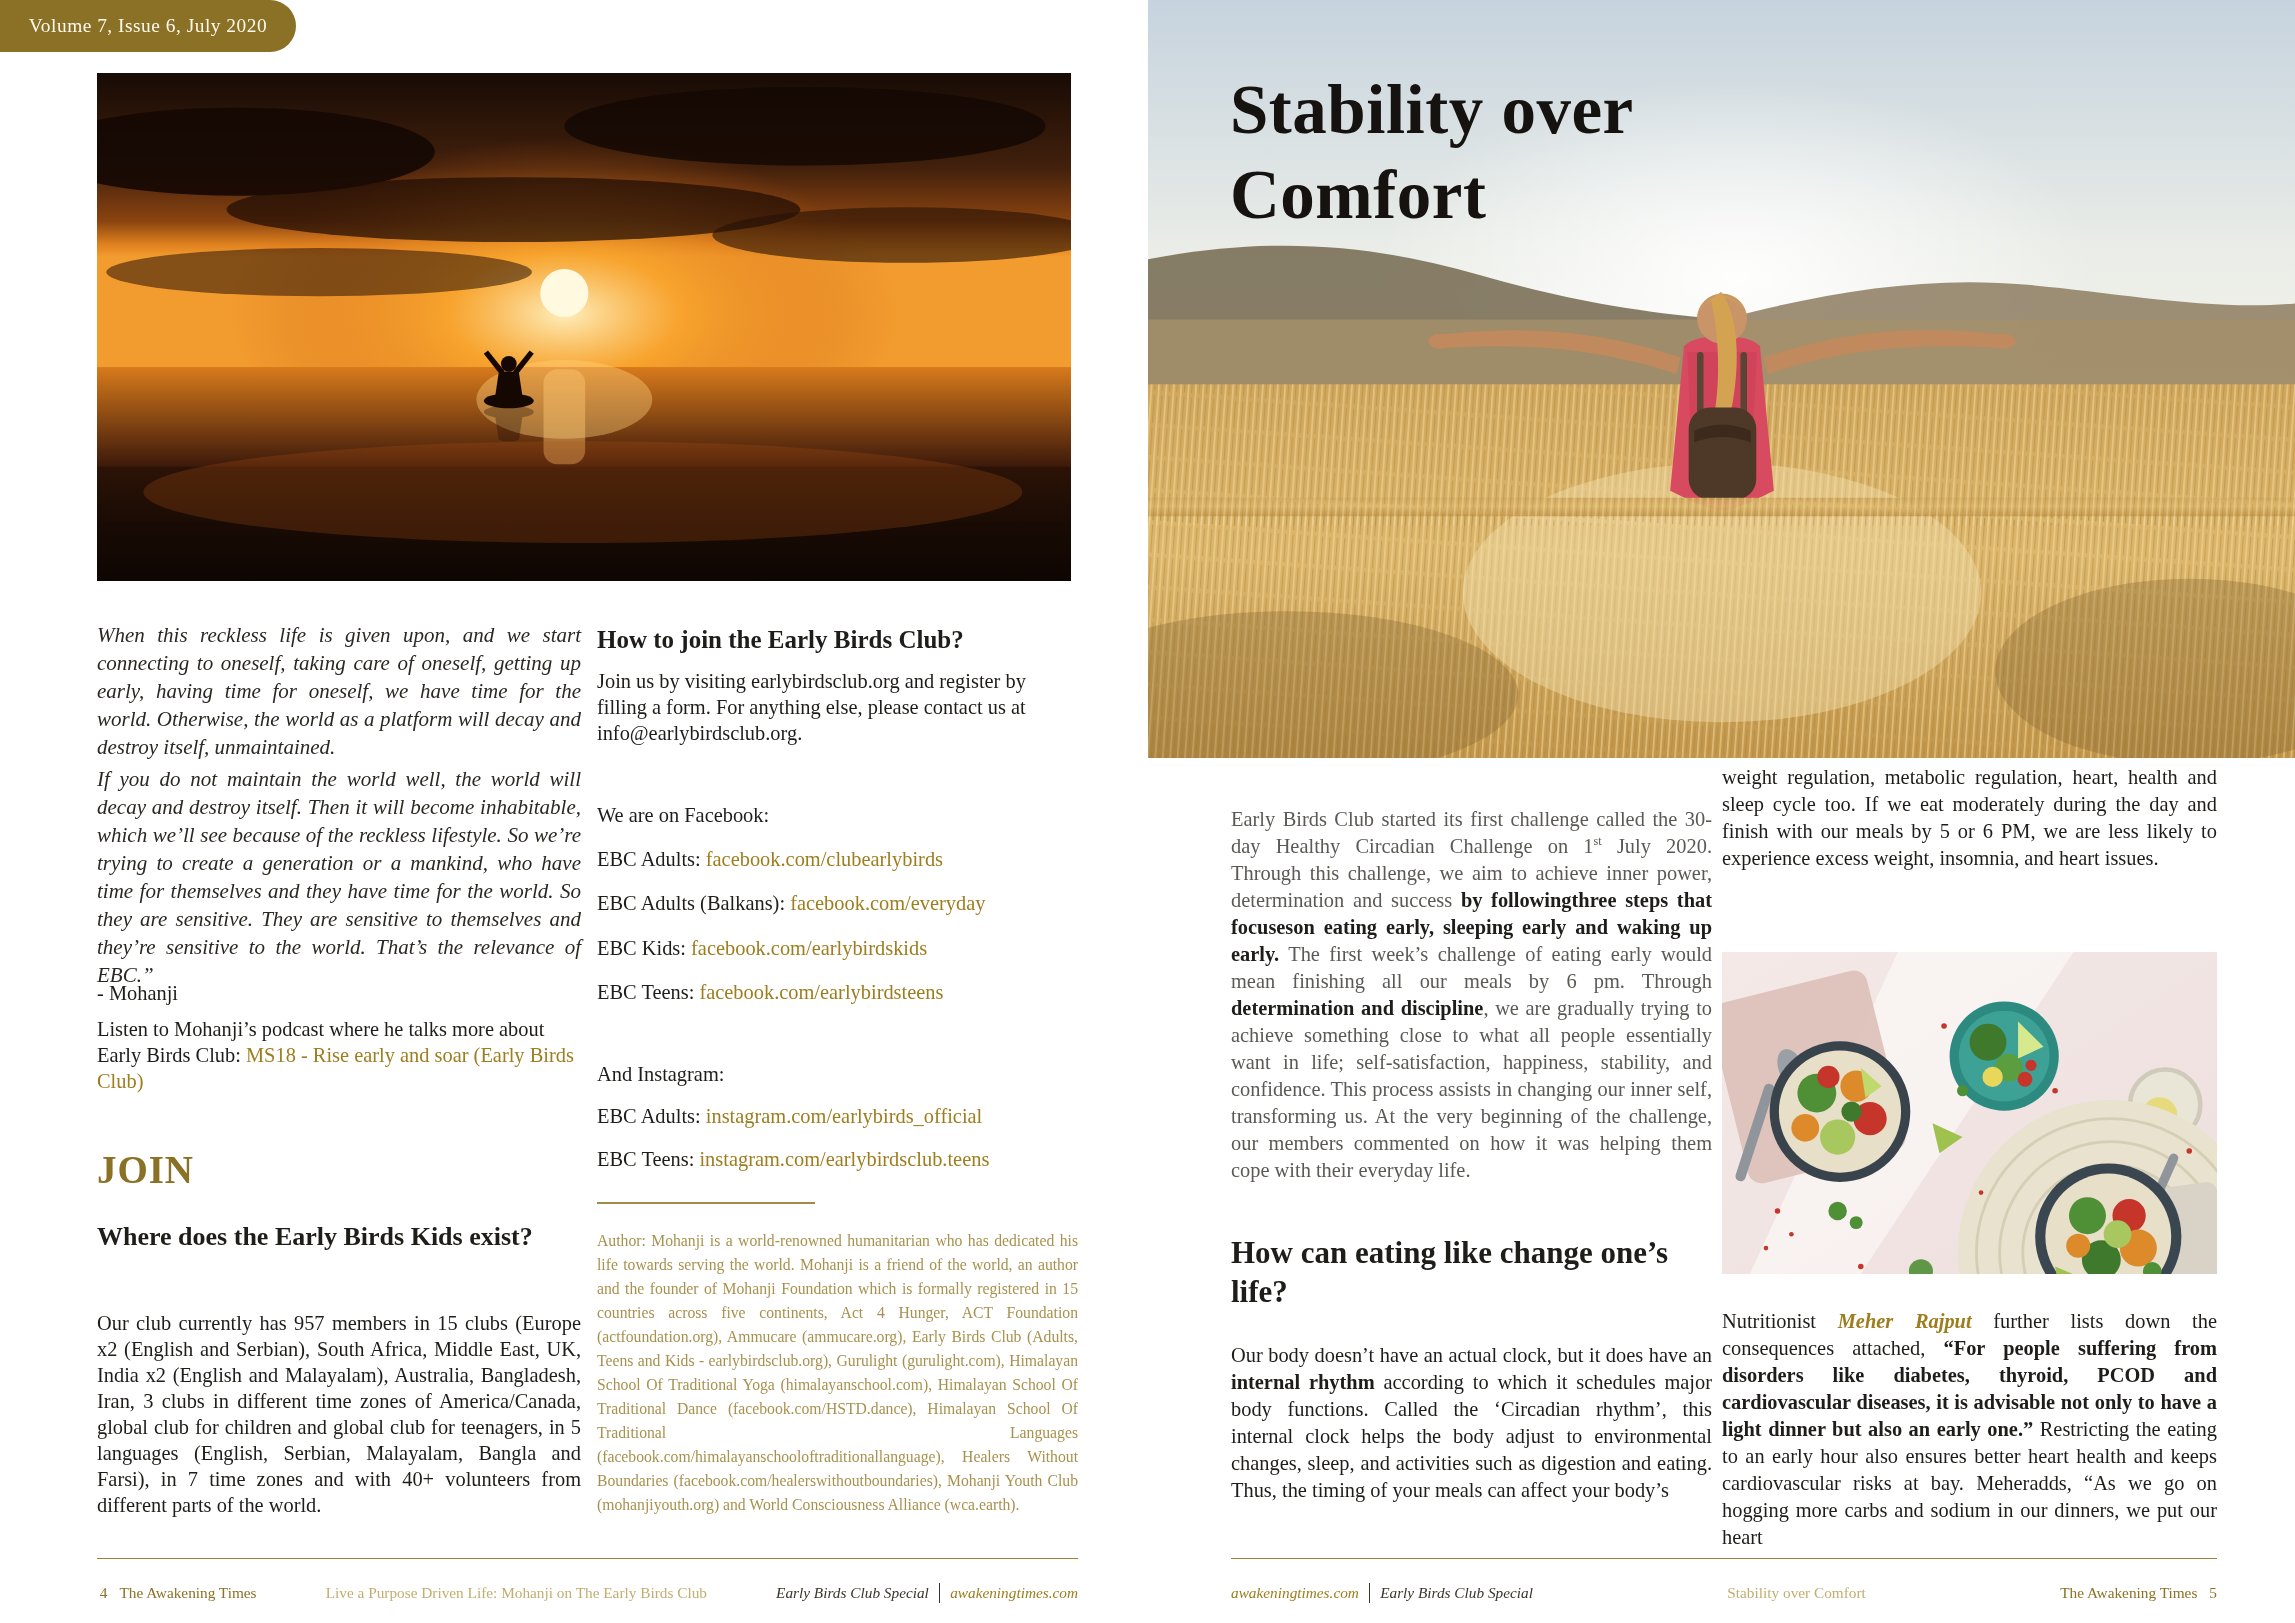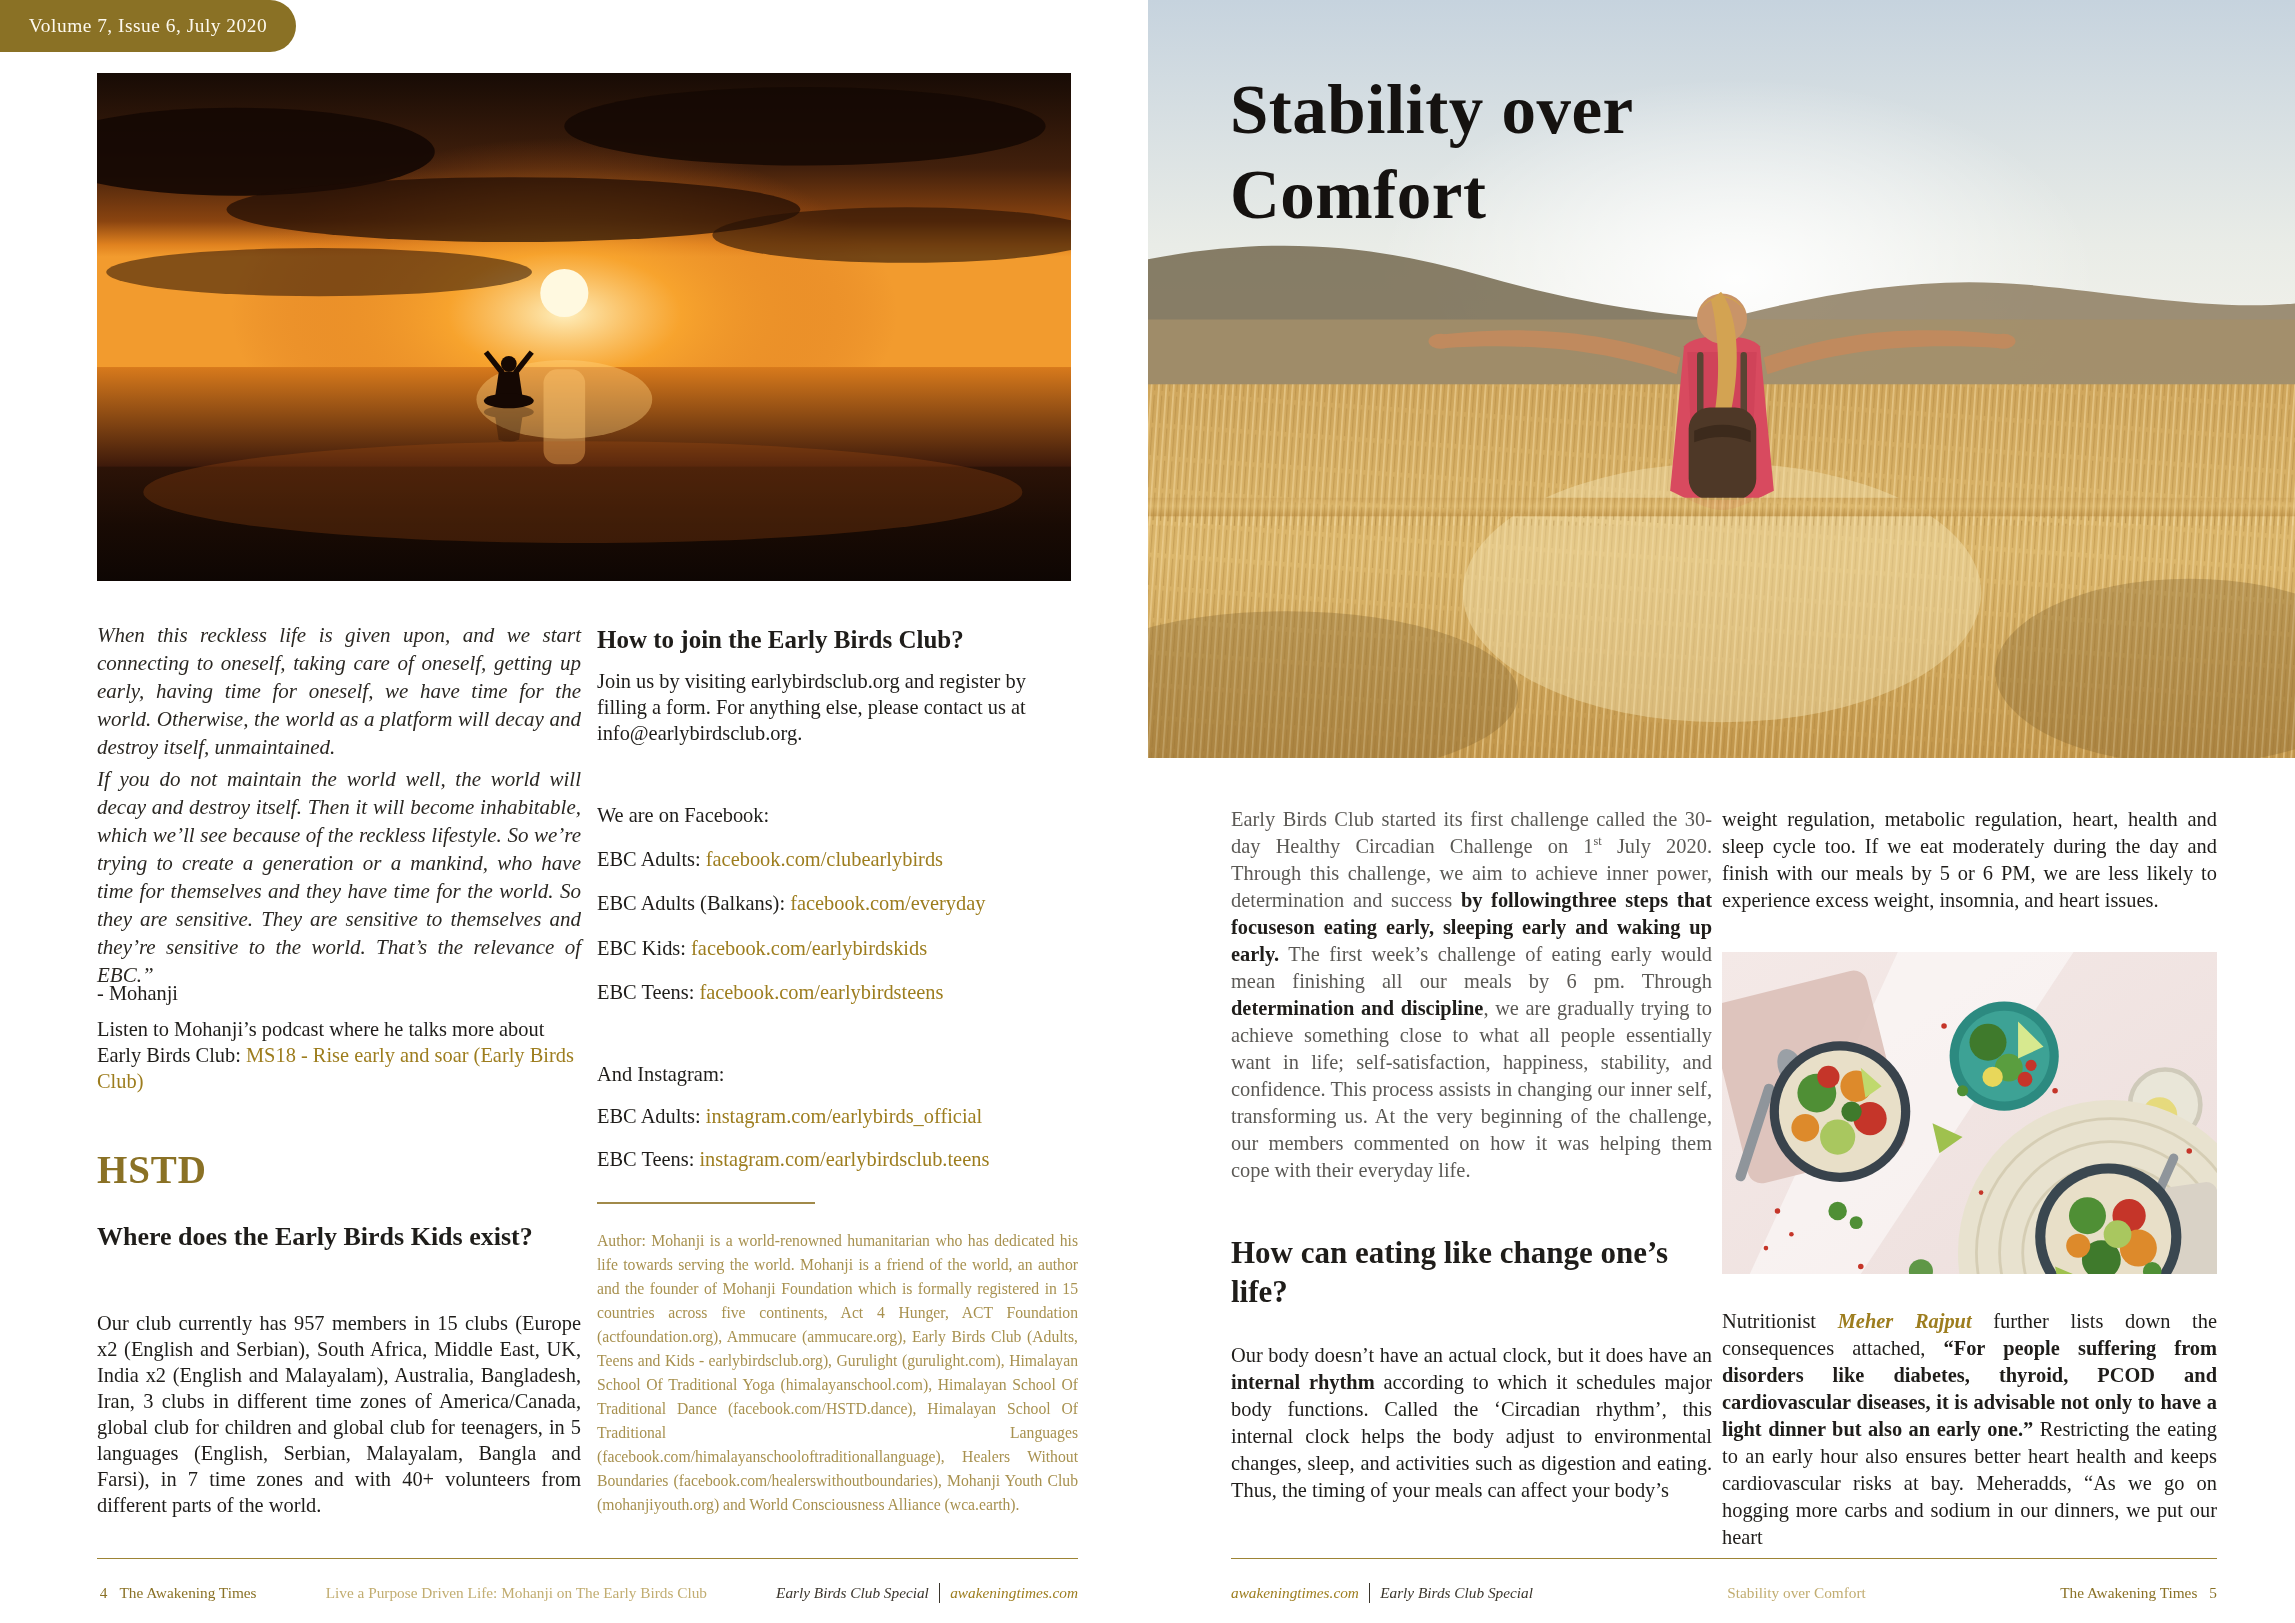--- a/index.html
+++ b/index.html
@@ -115,21 +115,21 @@
         <ellipse cx="890" cy="708" rx="54" ry="14"></ellipse>
         <path d="M868,648 Q890,640 912,648 L920,702 Q890,714 860,702 Z"></path>
       </g>
     </svg>
   </div>
 
   <div class="col quote" style="left:97px;top:621px;width:484px;">When this reckless life is given upon, and we start connecting to oneself, taking care of oneself, getting up early, having time for oneself, we have time for the world. Otherwise, the world as a platform will decay and destroy itself, unmaintained.</div>
   <div class="col quote" style="left:97px;top:765px;width:484px;">If you do not maintain the world well, the world will decay and destroy itself. Then it will become inhabitable, which we’ll see because of the reckless lifestyle. So we’re trying to create a generation or a mankind, who have time for themselves and they have time for the world. So they are sensitive. They are sensitive to themselves and they’re sensitive to the world. That’s the relevance of EBC.”</div>
   <div class="col attrib" style="left:97px;top:974px;width:484px;margin-top:8px;">- Mohanji</div>
   <div class="col plain" style="left:97px;top:1016px;width:484px;"><span>Listen to Mohanji’s podcast where he talks more about Early Birds Club: </span><span class="r-g">MS18 - Rise early and soar (Early Birds Club)</span></div>
-  <div class="col join-h" style="left:97px;top:1147px;">HSTD</div>
+  <div class="col join-h" style="left:97px;top:1147px;">JOIN</div>
   <div class="col h2" style="left:97px;top:1220px;width:484px;">Where does the Early Birds Kids exist?</div>
   <div class="col plain just" style="left:97px;top:1310px;width:484px;line-height:26px;">Our club currently has 957 members in 15 clubs (Europe x2 (English and Serbian), South Africa, Middle East, UK, India x2 (English and Malayalam), Australia, Bangladesh, Iran, 3 clubs in different time zones of America/Canada, global club for children and global club for teenagers, in 5 languages (English, Serbian, Malayalam, Bangla and Farsi), in 7 time zones and with 40+ volunteers from different parts of the world.</div>
 
   <div class="col plain" style="left:597px;top:668px;width:481px;">Join us by visiting earlybirdsclub.org and register by filling a form. For anything else, please contact us at info@earlybirdsclub.org.</div>
   <div class="col h2s" style="left:597px;top:624px;width:481px;">How to join the Early Birds Club?</div>
   <div class="col plain" style="left:597px;top:802px;width:481px;">We are on Facebook:</div>
   <div class="col linkrow" style="left:597px;top:846px;width:481px;"><span>EBC Adults: </span><span class="r-g r-u">facebook.com/clubearlybirds</span></div>
   <div class="col linkrow" style="left:597px;top:890px;width:481px;"><span>EBC Adults (Balkans): </span><span class="r-g r-u">facebook.com/everyday</span></div>
   <div class="col linkrow" style="left:597px;top:935px;width:481px;"><span>EBC Kids: </span><span class="r-g r-u">facebook.com/earlybirdskids</span></div>
   <div class="col linkrow" style="left:597px;top:979px;width:481px;"><span>EBC Teens: </span><span class="r-g r-u">facebook.com/earlybirdsteens</span></div>
@@ -189,21 +189,21 @@
         <rect x="0" y="1075" width="2480" height="60" fill="url(#straw)" opacity="0.8"></rect>
       </g>
     </svg>
   </div>
   <div class="hero-title" style="left:1230px;top:68px;width:579px;">Stability over Comfort</div>
 
   <div class="col graypara" style="left:1231px;top:806px;width:481px;"><span>Early Birds Club started its first challenge called the 30-day Healthy Circadian Challenge on 1</span><sup>st</sup><span> July 2020. Through this challenge, we aim to achieve inner power, determination and success </span><span class="r-b">by followingthree steps that focuseson eating early, sleeping early and waking up early.</span><span> The first week’s challenge of eating early would mean finishing all our meals by 6 pm. Through </span><span class="r-b">determination and discipline</span><span>, we are gradually trying to achieve something close to what all people essentially want in life; self-satisfaction, happiness, stability, and confidence. This process assists in changing our inner self, transforming us. At the very beginning of the challenge, our members commented on how it was helping them cope with their everyday life.</span></div>
   <div class="col h2r" style="left:1231px;top:1233px;width:481px;">How can eating like change one’s life?</div>
   <div class="col darkpara" style="left:1231px;top:1342px;width:481px;"><span>Our body doesn’t have an actual clock, but it does have an </span><span class="r-b">internal rhythm</span><span> according to which it schedules major body functions. Called the ‘Circadian rhythm’, this internal clock helps the body adjust to environmental changes, sleep, and activities such as digestion and eating. Thus, the timing of your meals can affect your body’s</span></div>
 
-  <div class="col darkpara" style="left:1722px;top:806px;width:495px;">weight regulation, metabolic regulation, heart, health and sleep cycle too. If we eat moderately during the day and finish with our meals by 5 or 6 PM, we are less likely to experience excess weight, insomnia, and heart issues.</div>
+  <div class="col darkpara" style="left:1722px;top:764px;width:495px;">weight regulation, metabolic regulation, heart, health and sleep cycle too. If we eat moderately during the day and finish with our meals by 5 or 6 PM, we are less likely to experience excess weight, insomnia, and heart issues.</div>
 
   <div class="photo" style="left:1722px;top:952px;width:495px;height:322px;">
     <svg viewBox="0 0 1070 696" preserveAspectRatio="none">
       <defs>
         <linearGradient id="table" x1="0" y1="0" x2="1" y2="1">
           <stop offset="0" stop-color="#f4e9e7"></stop>
             <stop offset="1" stop-color="#eddfdd"></stop>
         </linearGradient>
       </defs>
       <rect width="1070" height="696" fill="url(#table)"></rect>

